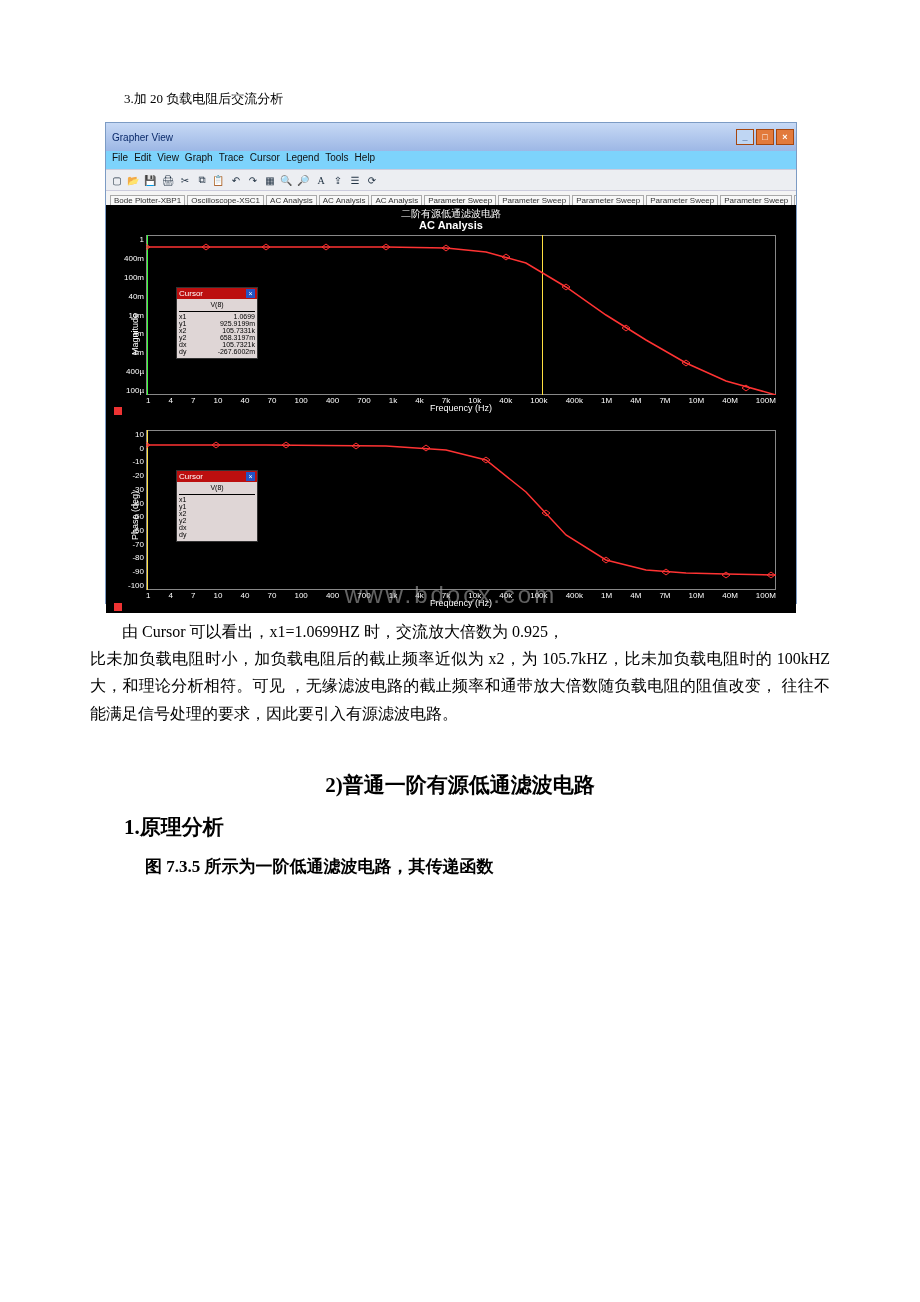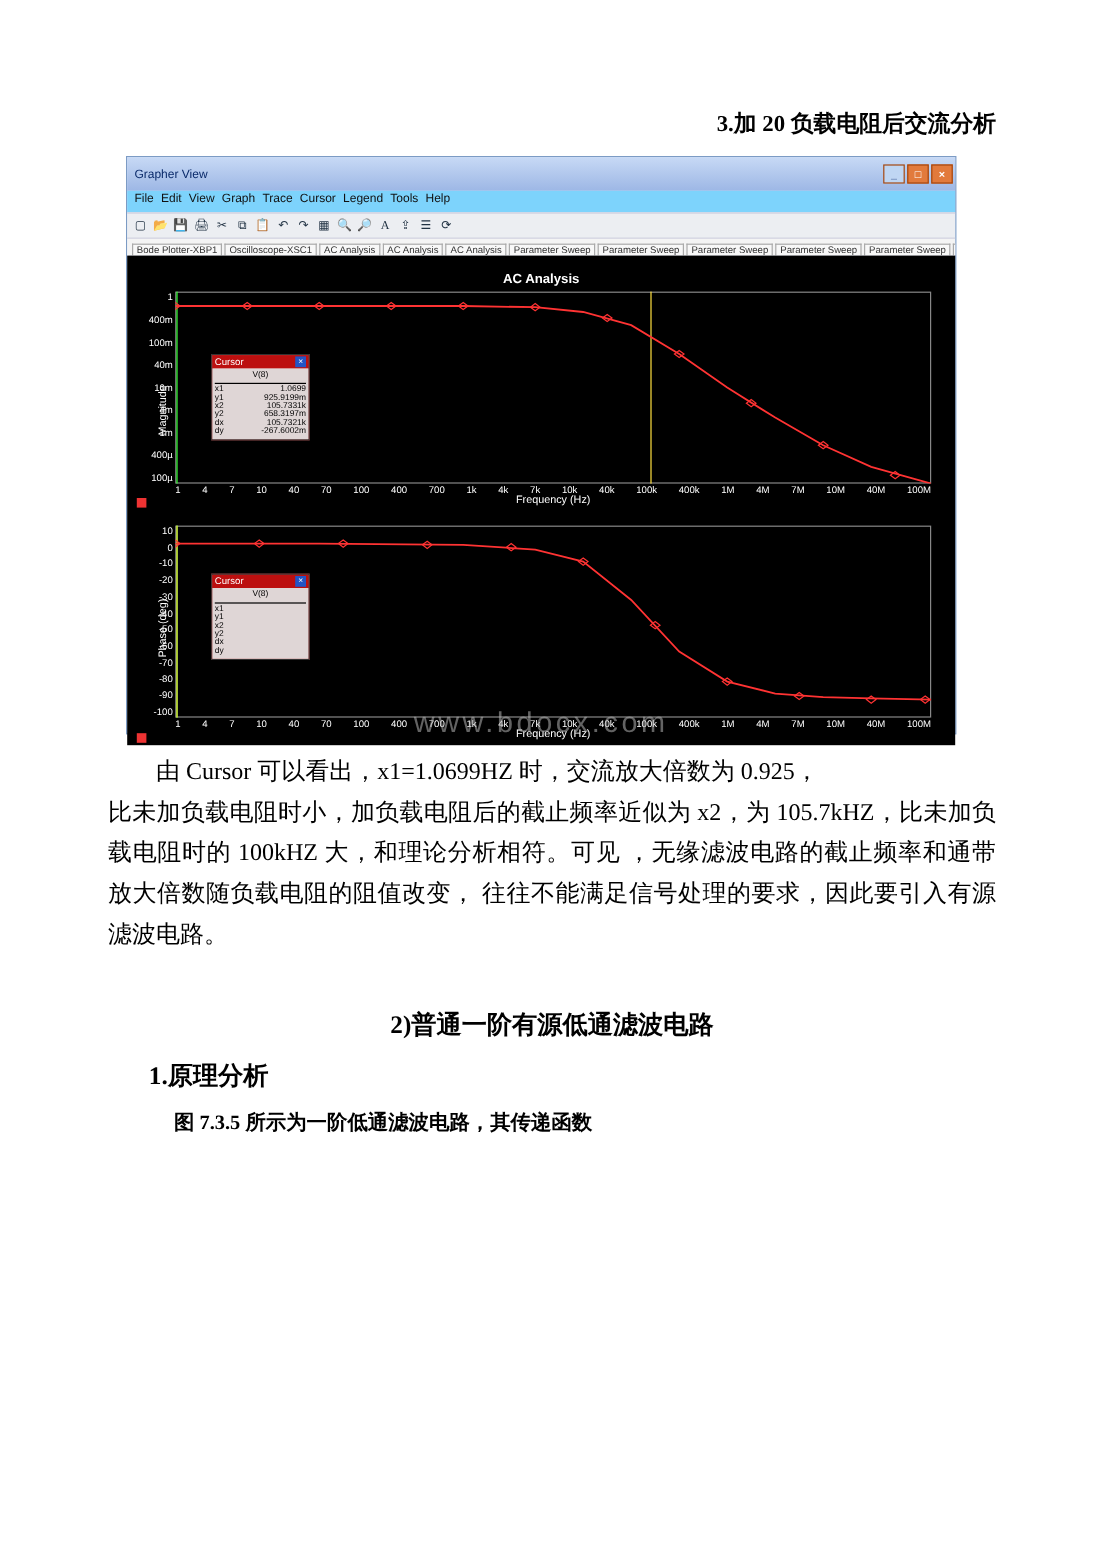--- a/index.html
+++ b/index.html
@@ -6,24 +6,23 @@
     margin: 0;
     padding: 0;
     background: #fff;
     font-family: "SimSun", "Times New Roman", serif;
     width: 920px;
   }
   .page {
     padding: 60px 90px 60px 90px;
   }
   .heading3 {
-    font-size: 19px;
-    font-weight: bold;
+    font-size: 13px;
+    font-weight: normal;
     margin: 30px 0 14px 34px;
-    text-align: right;
   }
   .heading3 .num-en {
     font-family: "Times New Roman", serif;
   }
   .screenshot {
     width: 690px;
     height: 480px;
     position: relative;
     margin-left: 15px;
     border: 1px solid #7c9bc4;
@@ -160,21 +159,21 @@
     position:absolute; left:0; right:0; bottom:4px;
     text-align:center; font-size:24px; letter-spacing:3px;
     color:rgba(180,180,180,0.55);
     pointer-events:none;
   }
   .vcur { position:absolute; top:0; bottom:0; width:0; border-left:1px solid #ffe040; }
   .vcur.green { border-left-color:#36ff36; }
   .vol { width:8px; height:8px; background:#e33; position:absolute; }
 
   .bodytext {
-    font-size: 20px;
+    font-size: 16px;
     line-height: 1.7;
     margin: 14px 0 0 0;
     text-align: justify;
   }
   .bodytext .indent { text-indent: 2em; display:block; }
   .en { font-family: "Times New Roman", serif; }
   .h2center {
     text-align:center;
     font-size:21px;
     font-weight:bold;
@@ -247,20 +246,21 @@
       <span class="tab">Parameter Sweep</span>
       <span class="tab">Parameter Sweep</span>
       <span class="tab">Parameter Sweep</span>
       <span class="tab">Parameter Sweep</span>
       <span class="tab">Parameter Sweep</span>
       <span class="tab">AC Analysis</span>
 
     </div>
 
     <div class="plotarea">
+      <div class="plot-title-cn">二阶有源低通滤波电路</div>
       <div class="plot-title-en">AC Analysis</div>
 
       <div class="plot plot1">
         <div class="axisbox"></div>
         <div class="vcur green" style="left:1px"></div>
         <div class="vcur" style="left:396px"></div>
         <svg class="curve" viewBox="0 0 630 160" preserveAspectRatio="none">
           <polyline fill="none" stroke="#ff3333" stroke-width="1.5" points="0,12 80,12 160,12 240,12 300,13 340,17 380,28 420,52 460,80 500,105 540,128 580,146 630,160"></polyline>
           <g fill="none" stroke="#ff3333">
             <path d="M0 9 l4 3 l-4 3 l-4 -3 z"></path>

